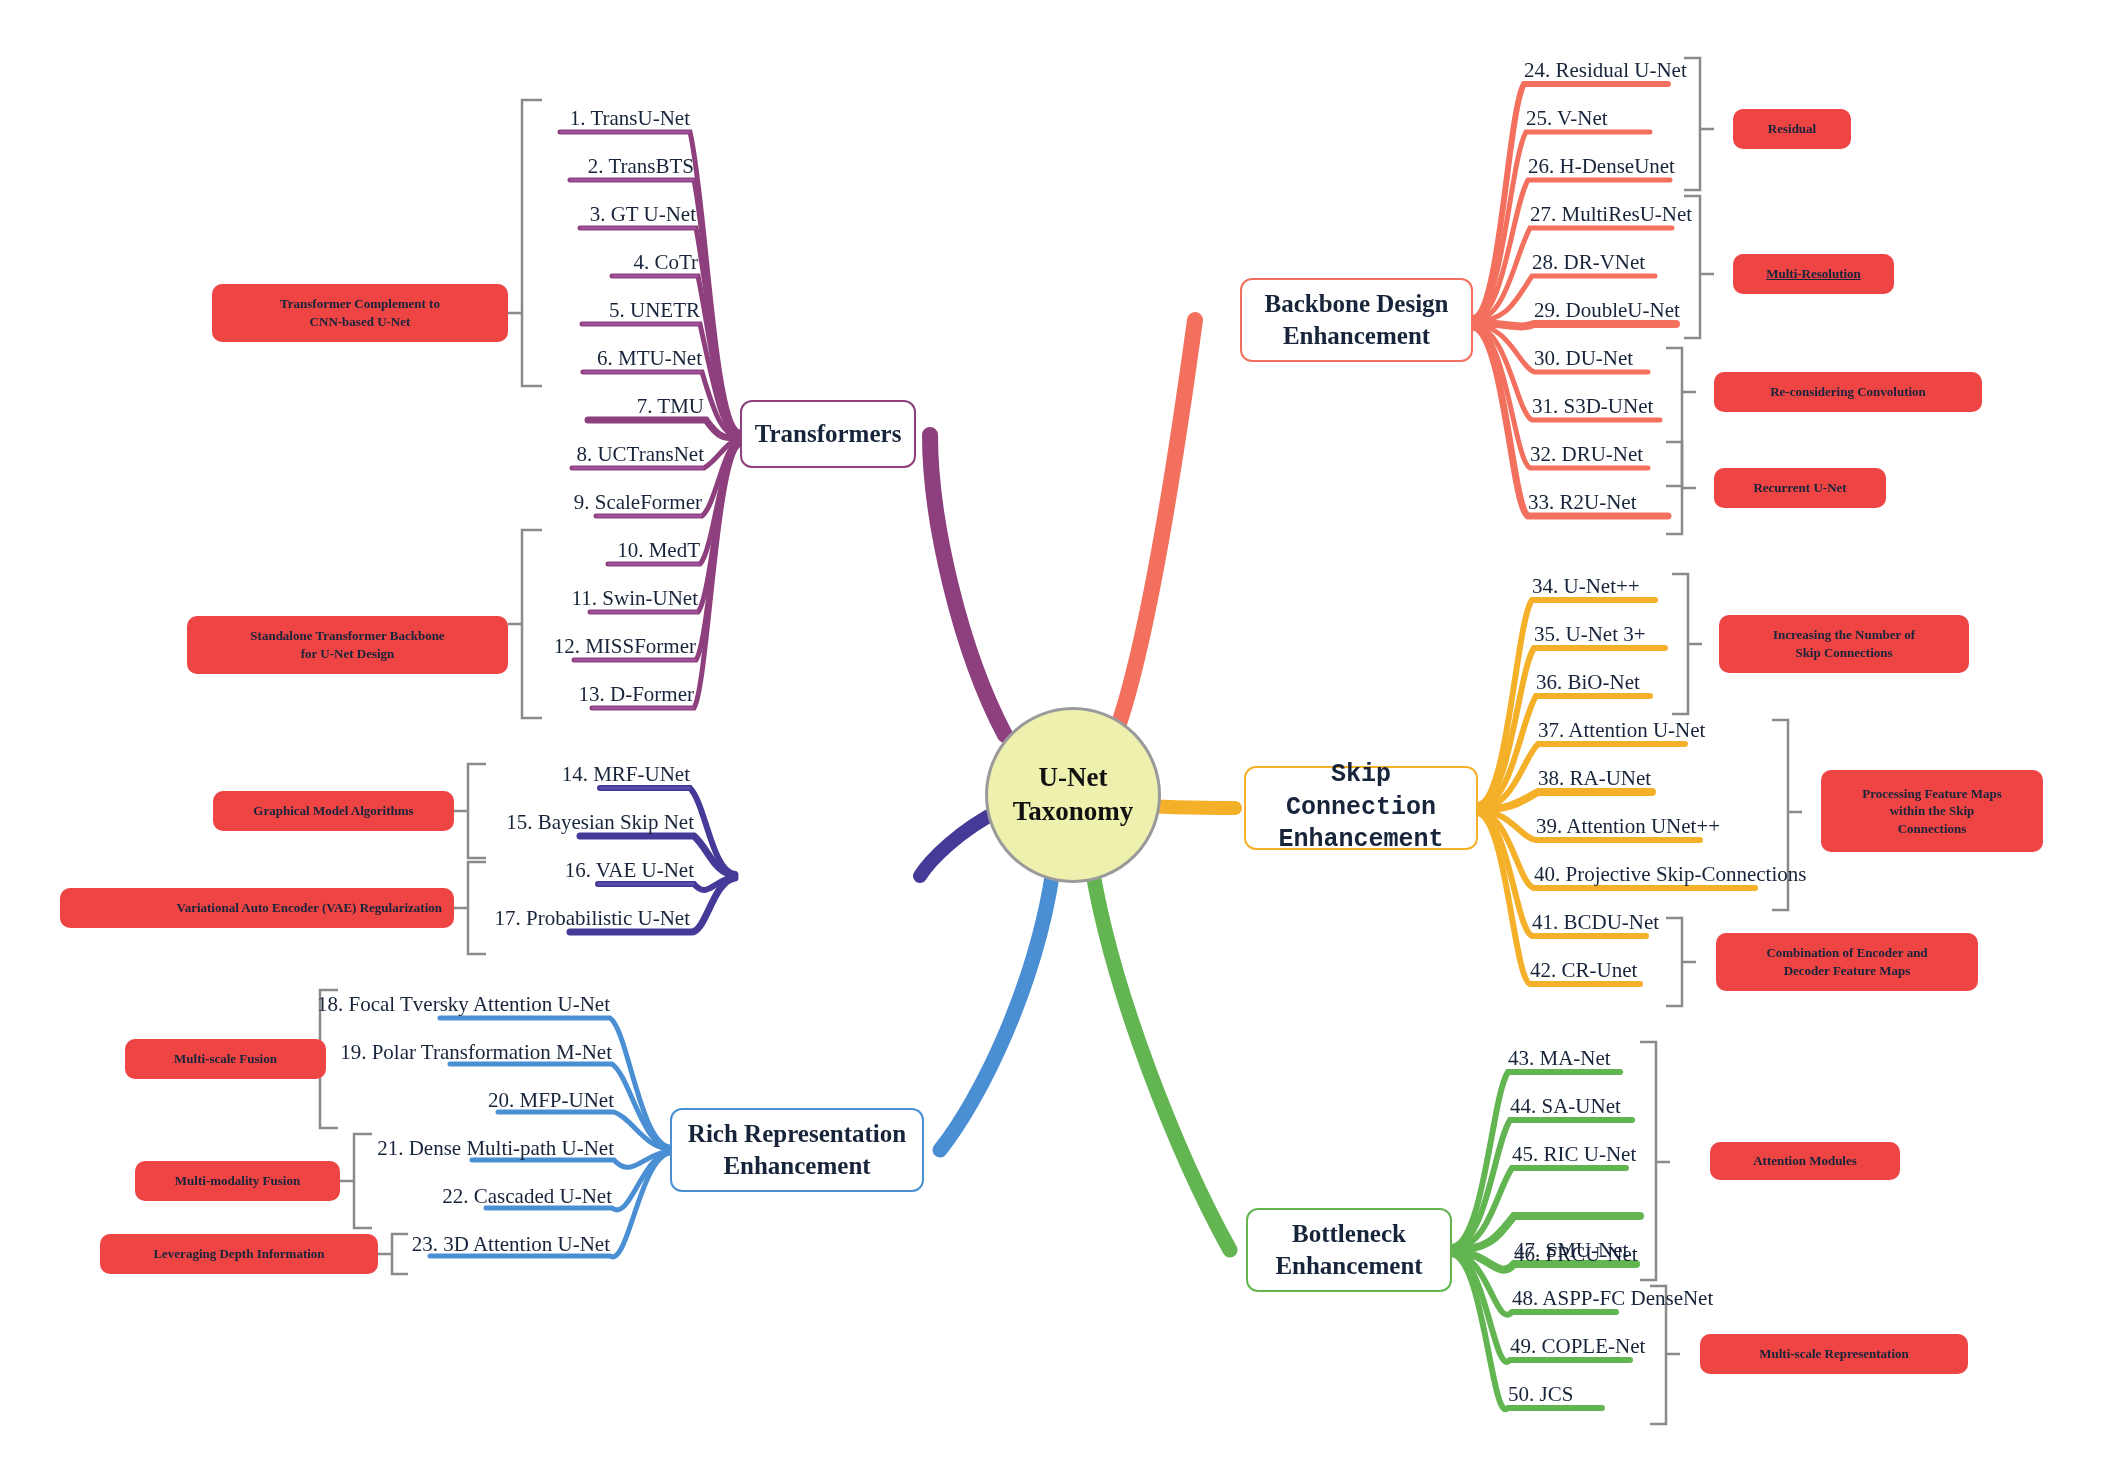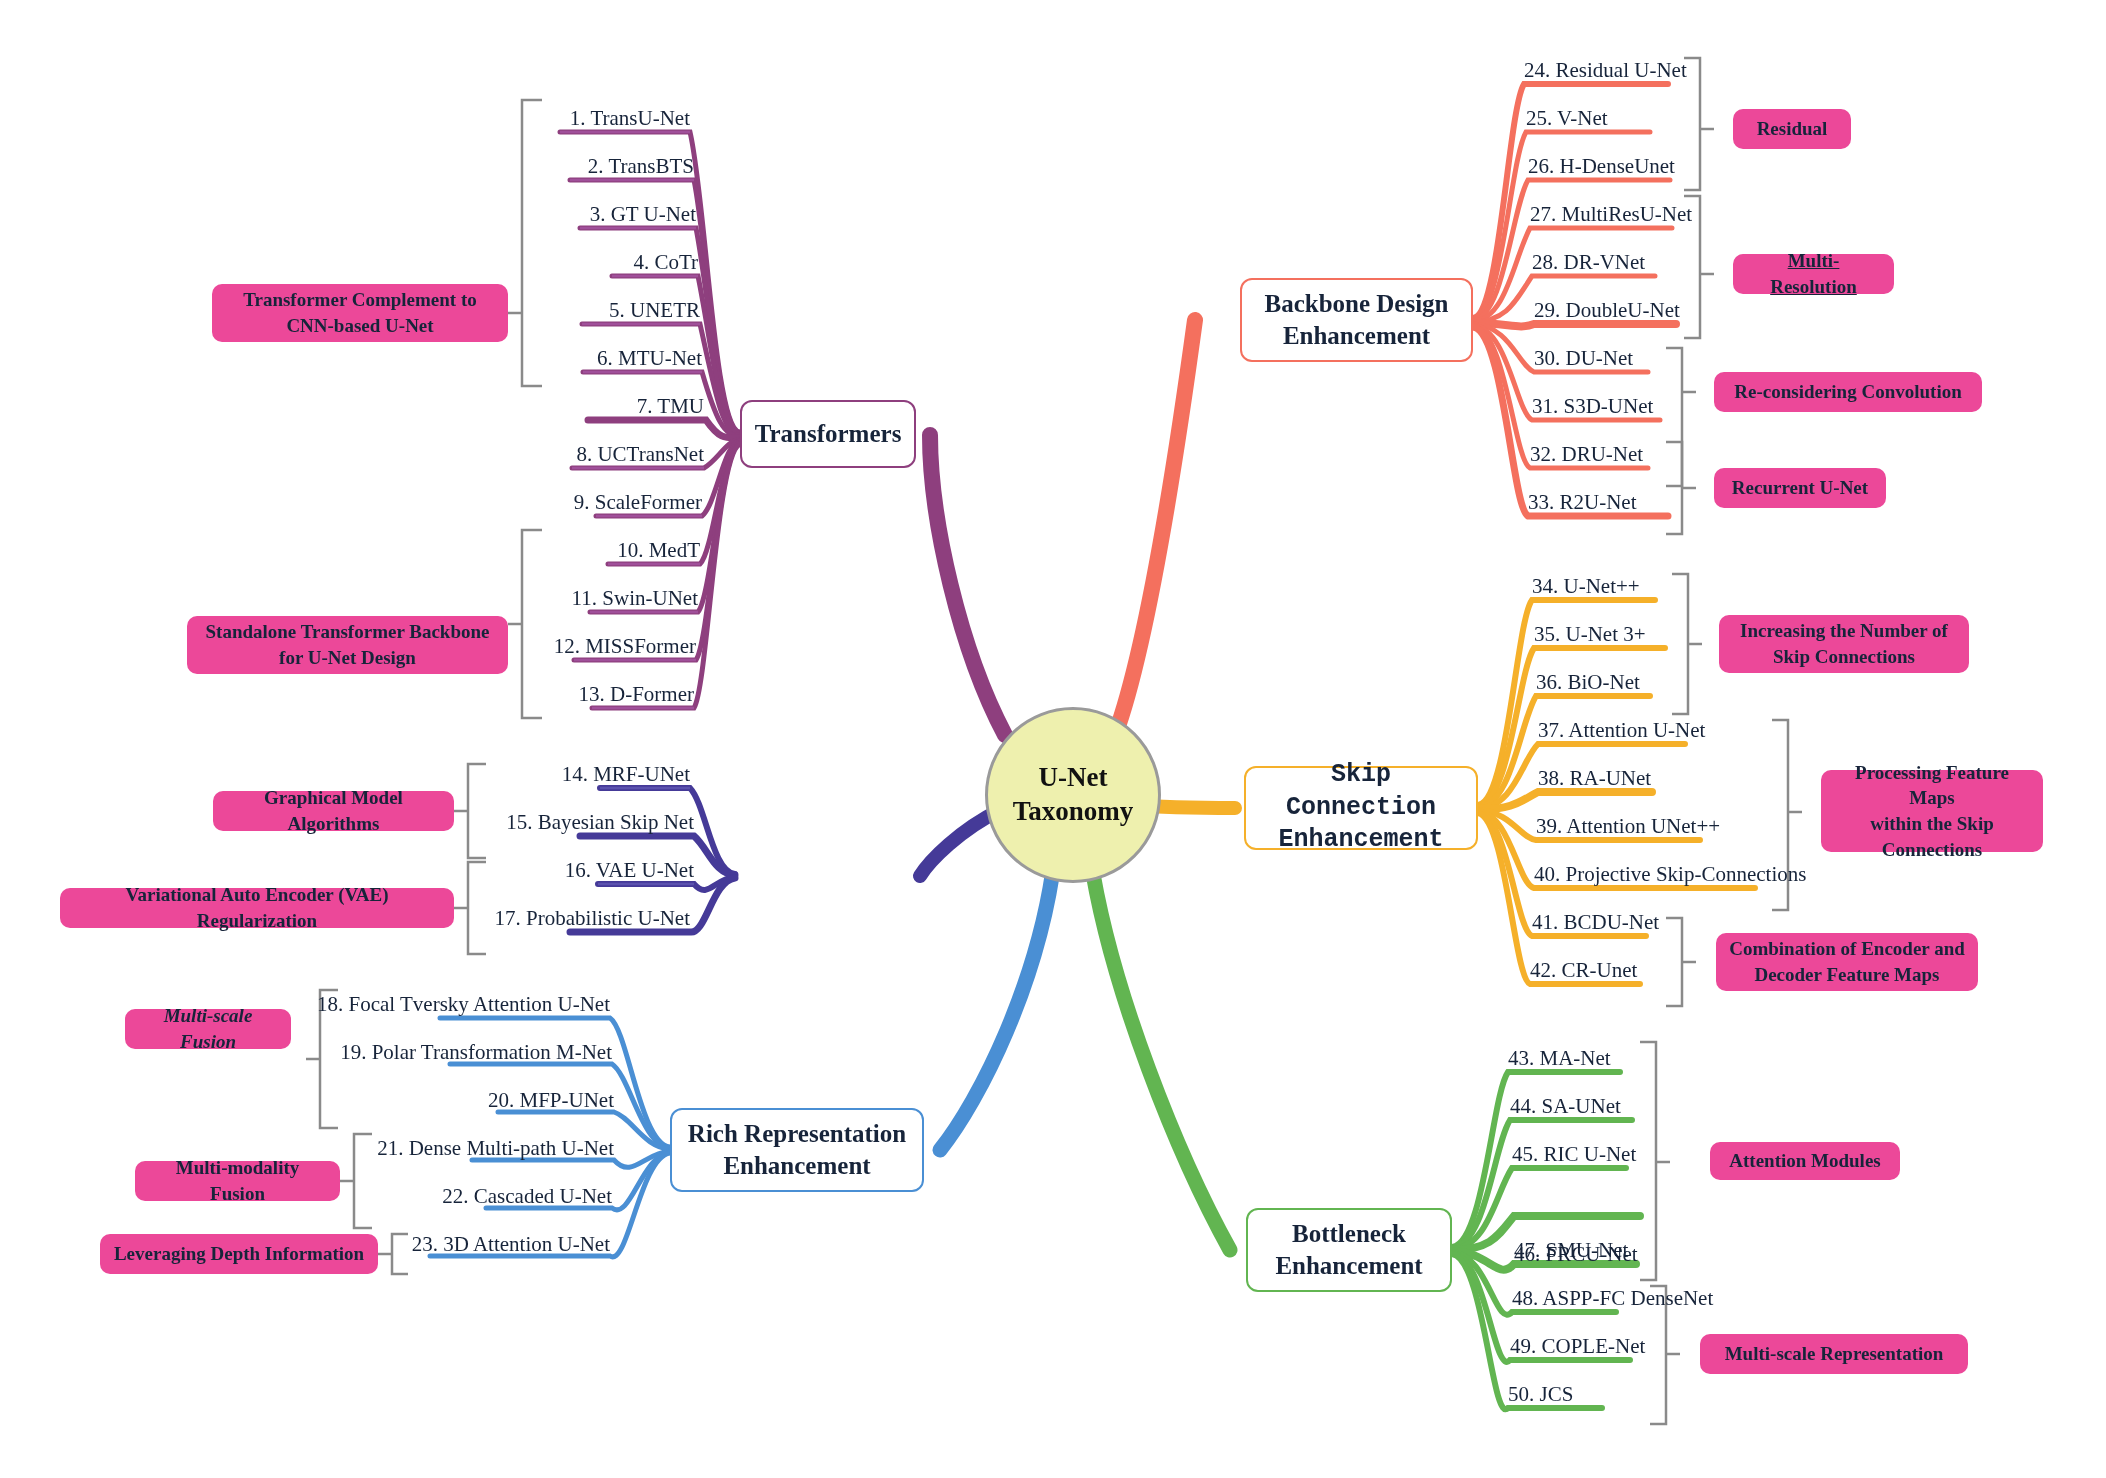--- a/index.html
+++ b/index.html
@@ -63,28 +63,28 @@
   .cat-indigo { border-color: #5b52ae; }
   .cat-blue   { border-color: #4a8fd4; }
   .cat-red    { border-color: #f4705e; }
   .cat-orange { border-color: #f5b02a; font-family: Liberation Mono, monospace; }
   .cat-green  { border-color: #62b551; }
 
   
   .group-pill {
     position: absolute;
     box-sizing: border-box;
-    background: #ec4899;
+    background: #ef4444;
     border-radius: 10px;
     display: flex;
     align-items: center;
     justify-content: center;
     text-align: center;
     font-weight: bold;
-    font-size: 19px;
+    font-size: 13px;
     color: #17243a;
     line-height: 1.35;
     padding: 19px 12px;
   }
 
   
   .leaf {
     position: absolute;
     font-size: 21px;
     color: #17243a;
@@ -347,21 +347,21 @@
   </div>
 
   <div class="group-pill" style="left:213px; top:791px; width:241px; height:40px;">
     <span>Graphical Model Algorithms</span>
   </div>
 
   <div class="group-pill" style="left:60px; top:888px; width:394px; height:40px;justify-content:flex-end;">
     <span>Variational Auto Encoder (VAE) Regularization</span>
   </div>
 
-  <div class="group-pill" style="left:125px; top:1009px; width:166px; height:40px;font-style:italic;">
+  <div class="group-pill" style="left:125px; top:1039px; width:201px; height:40px;">
     <span>Multi-scale Fusion</span>
   </div>
 
   <div class="group-pill" style="left:135px; top:1161px; width:205px; height:40px;">
     <span>Multi-modality Fusion</span>
   </div>
 
   <div class="group-pill" style="left:100px; top:1234px; width:278px; height:40px;">
     <span>Leveraging Depth Information</span>
   </div>

